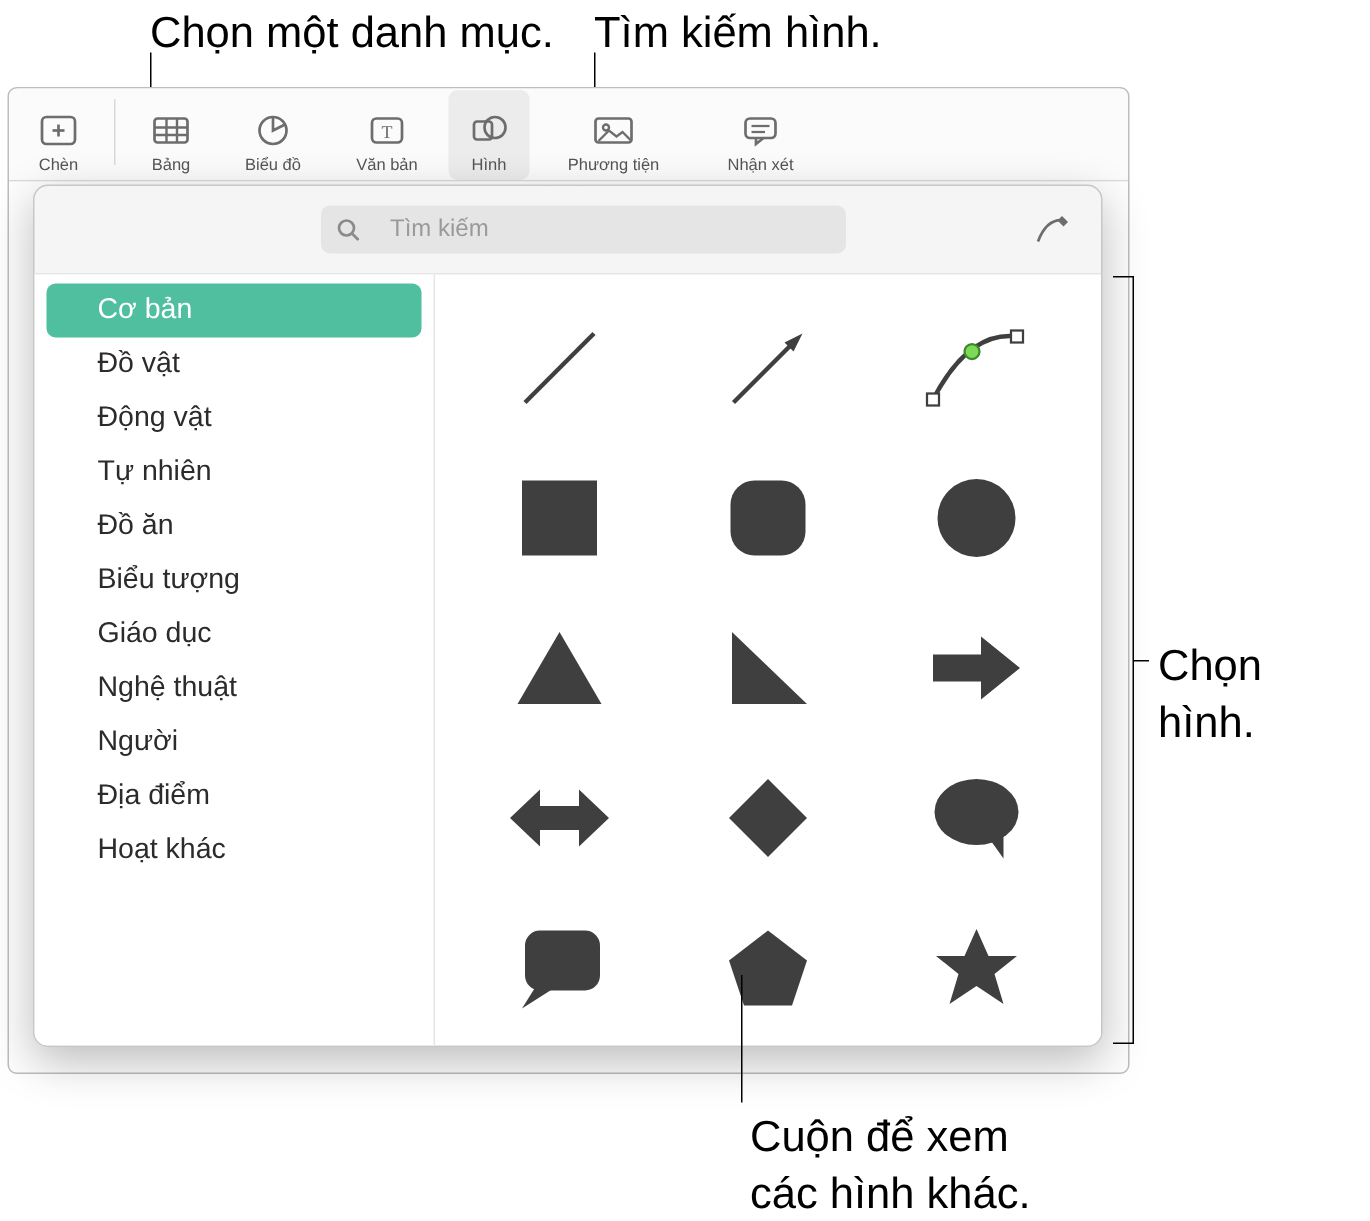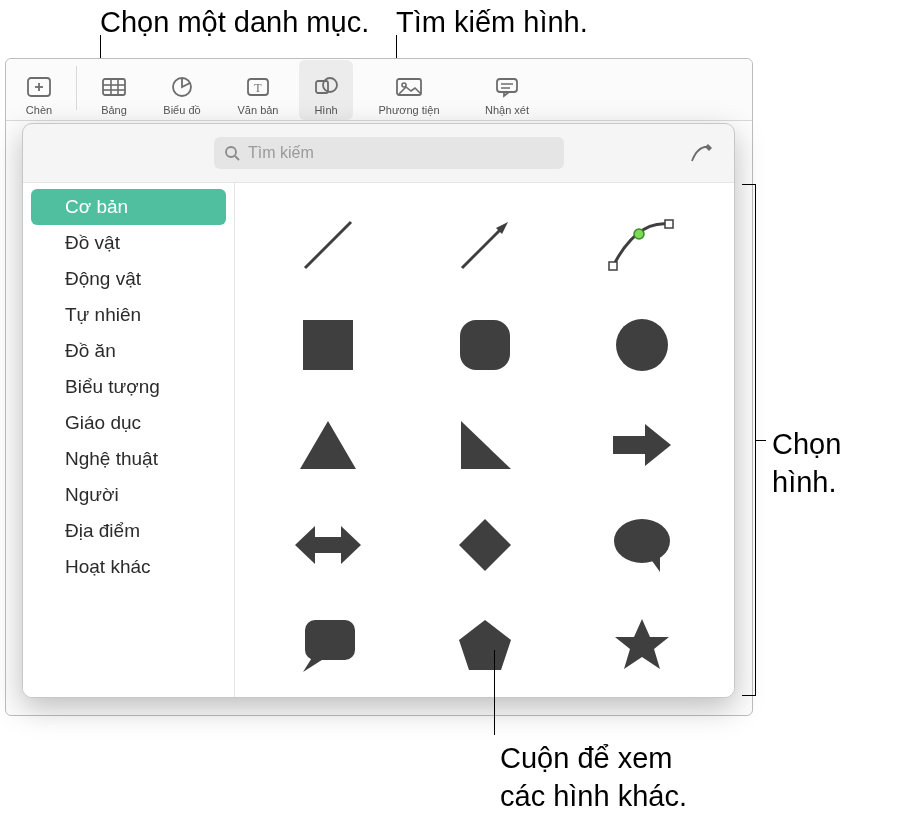--- a/index.html
+++ b/index.html
@@ -133,20 +133,21 @@
     color: #8a8a8a;
   }
   .search-wrap svg { margin-right: 8px; flex-shrink: 0; }
   .search-input {
     border: none;
     background: transparent;
     outline: none;
     font-size: 16px;
     color: #a16207;
     width: 100%;
+    margin-left: 12px;
   }
   .search-input::placeholder { color: #9a9a9a; }
   .pen-btn {
     margin-left: auto;
     width: 34px;
     height: 30px;
     display: flex;
     align-items: center;
     justify-content: center;
     cursor: pointer;
@@ -154,21 +155,21 @@
 
   .pop-body {
     flex: 1;
     display: flex;
     overflow: hidden;
     background: #fff;
     border-top: 1px solid #e5e5e5;
   }
 
   .cat-list {
-    width: 212px;
+    width: 267px;
     border-right: 1px solid #e5e5e5;
     overflow-y: auto;
     padding: 6px 0;
     background: #fff;
   }
   .cat-item {
     padding: 7px 18px 7px 34px;
     font-size: 19px;
     color: #2b2b2b;
     cursor: pointer;

